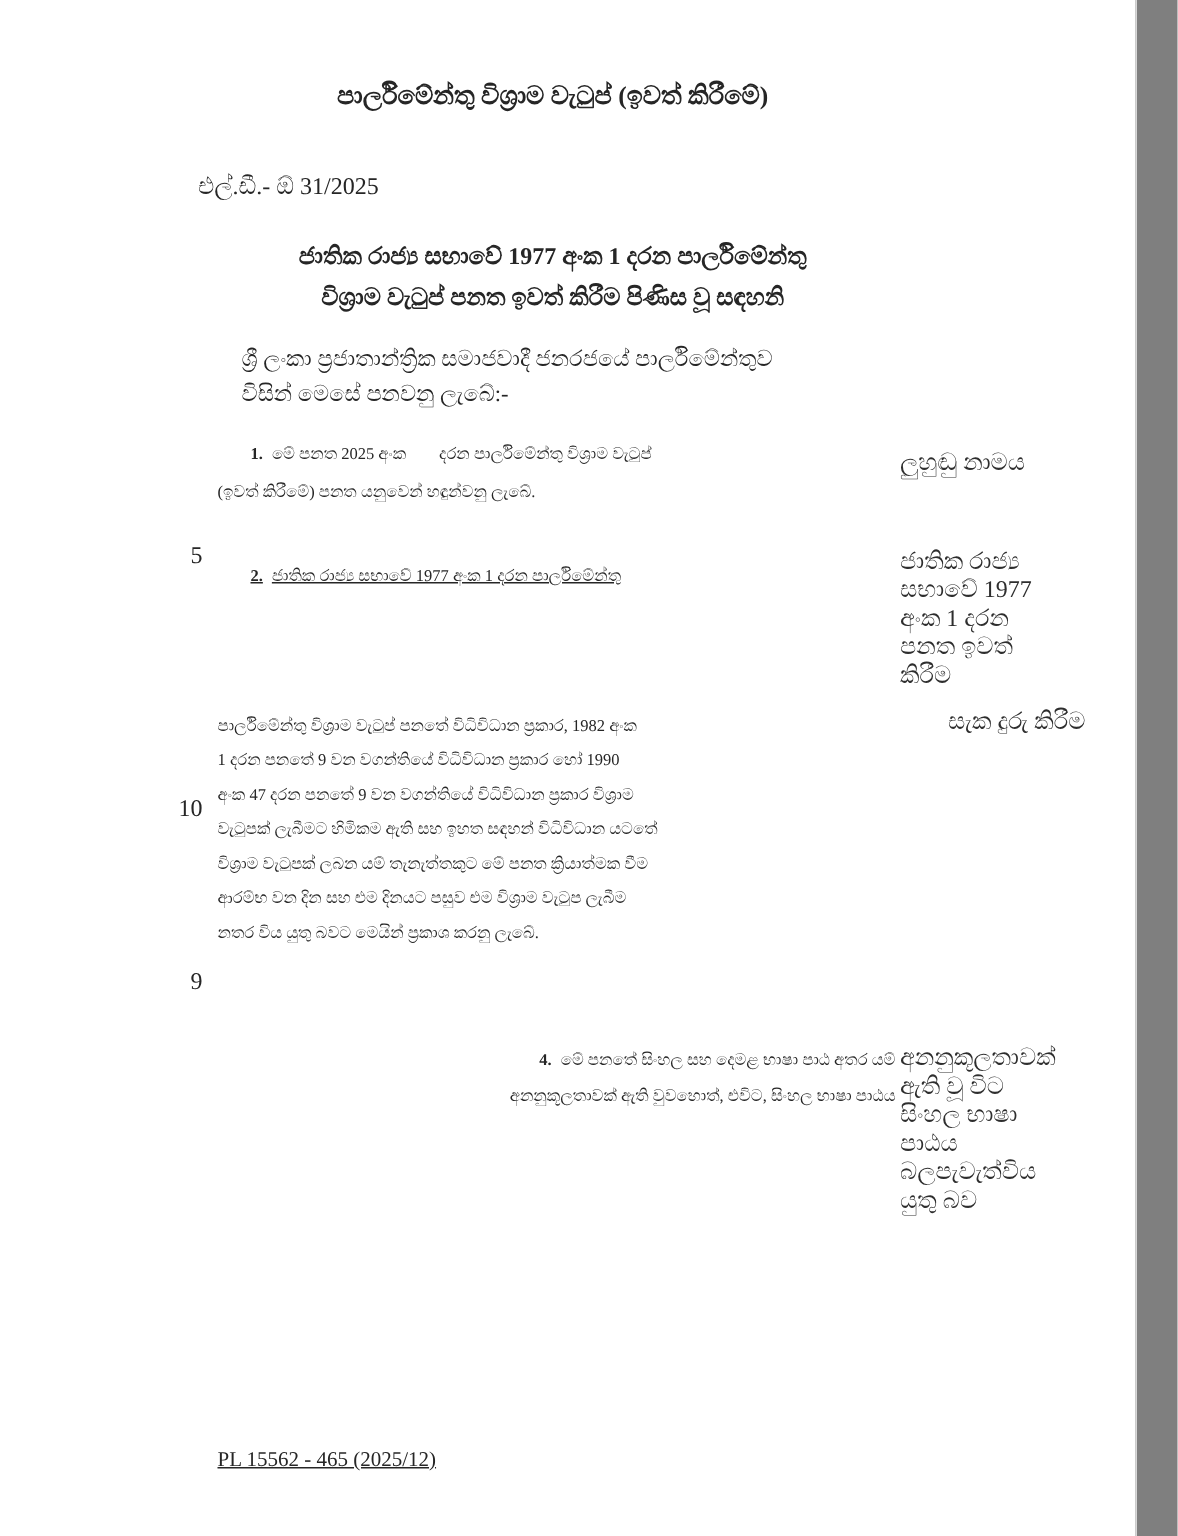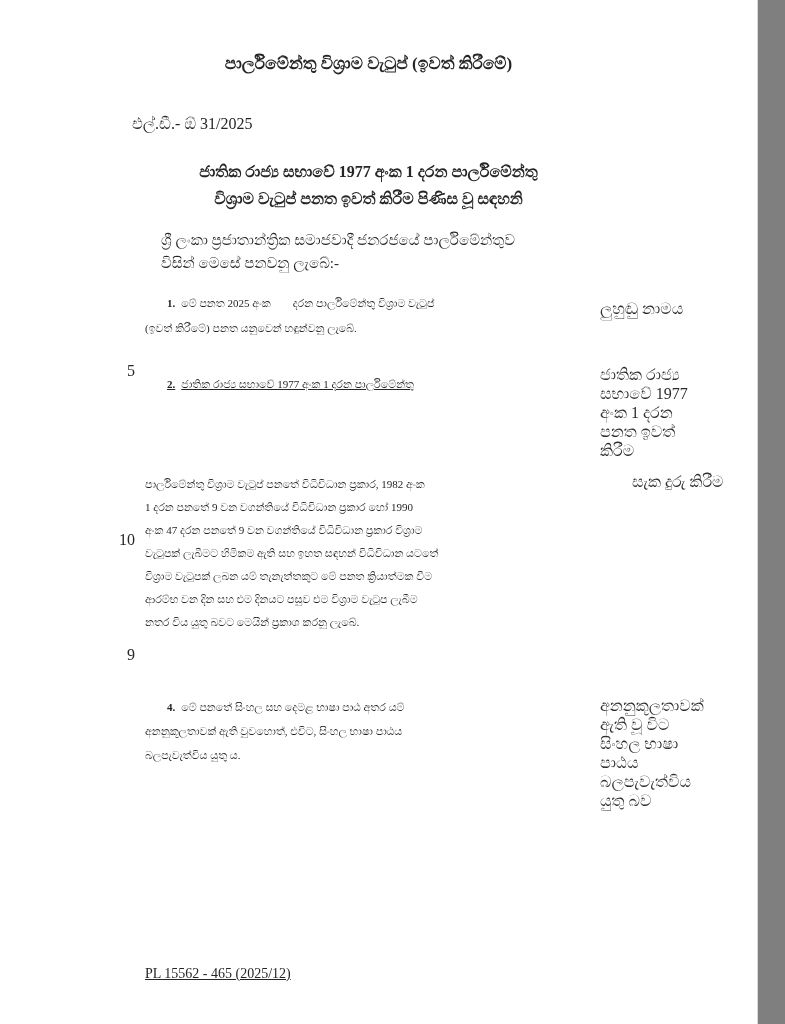--- a/index.html
+++ b/index.html
@@ -72,21 +72,21 @@
     width: 452px;
     font-size: 11px;
     line-height: 23px;
   }
   .section .line { white-space: pre-wrap; }
   .section .first-line { padding-left: 22px; }
   .section .sec-num { font-weight: bold; padding-right: 6px; }
   #section-1 { top: 291px; line-height: 25px; }
   #section-2 { top: 372px; line-height: 25px; text-decoration: underline; }
   #section-3 { top: 473px; line-height: 23px; }
-  #section-4 { top: 695px; line-height: 24px; }
+  #section-4 { top: 695px; line-height: 24px; text-align: right; }
   .margin-note {
     position: absolute;
     left: 600px;
     width: 110px;
     font-size: 16px;
     line-height: 19px;
     color: #2e2e2e;
   }
   #margin-note-1 { top: 299px; }
   #margin-note-2 { top: 365px; }
@@ -162,21 +162,20 @@
   <div class="margin-note" id="margin-note-3">
     <div class="line">සැක දුරු කිරීම</div>
   </div>
 
   <div class="line-number" id="line-number-10">10</div>
   <div class="line-number" id="line-number-15">9</div>
 
   <div class="section" id="section-4">
     <div class="line first-line"><span class="sec-num">4.</span><span>මේ පනතේ සිංහල සහ දෙමළ භාෂා පාඨ අතර යම්</span></div>
     <div class="line">අනනුකූලතාවක් ඇති වුවහොත්, එවිට, සිංහල භාෂා පාඨය</div>
-    <div class="line">බලපැවැත්විය යුතු ය.</div>
   </div>
   <div class="margin-note" id="margin-note-4">
     <div class="line">අනනුකූලතාවක්</div>
     <div class="line">ඇති වූ විට</div>
     <div class="line">සිංහල භාෂා</div>
     <div class="line">පාඨය</div>
     <div class="line">බලපැවැත්විය</div>
     <div class="line">යුතු බව</div>
   </div>
 

